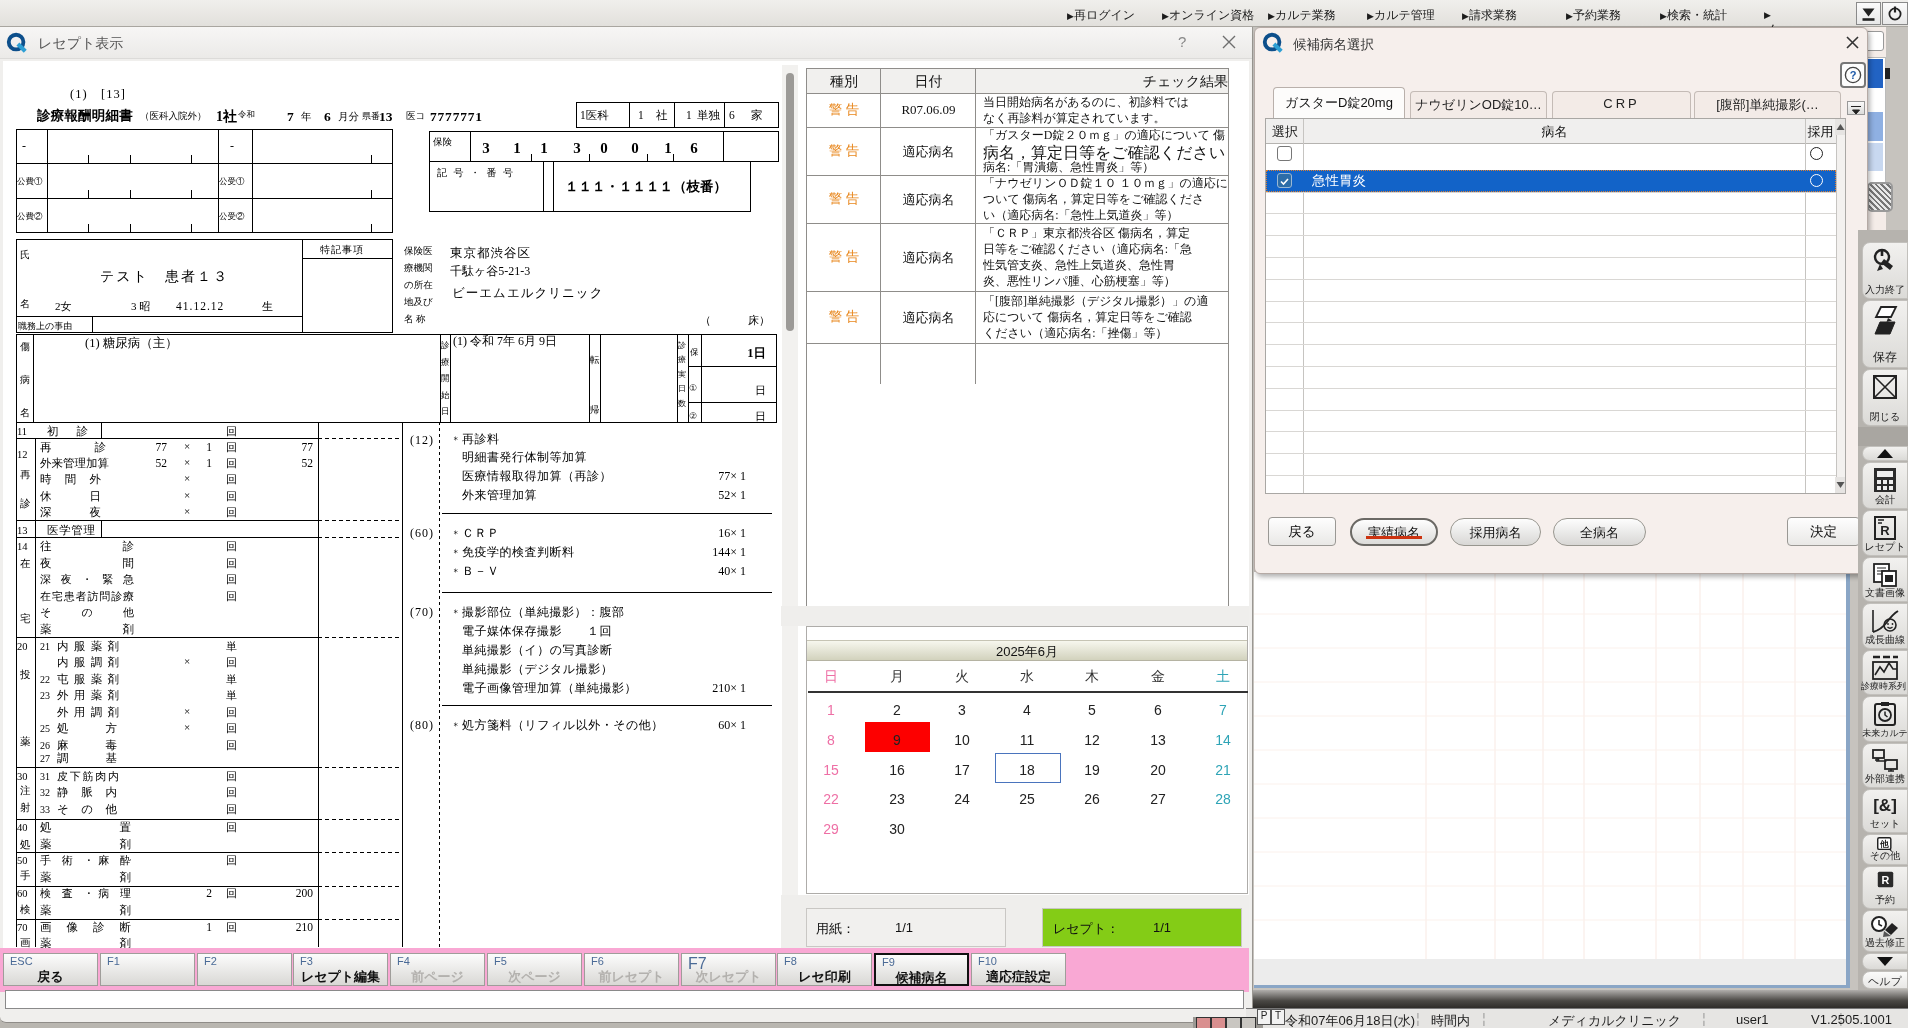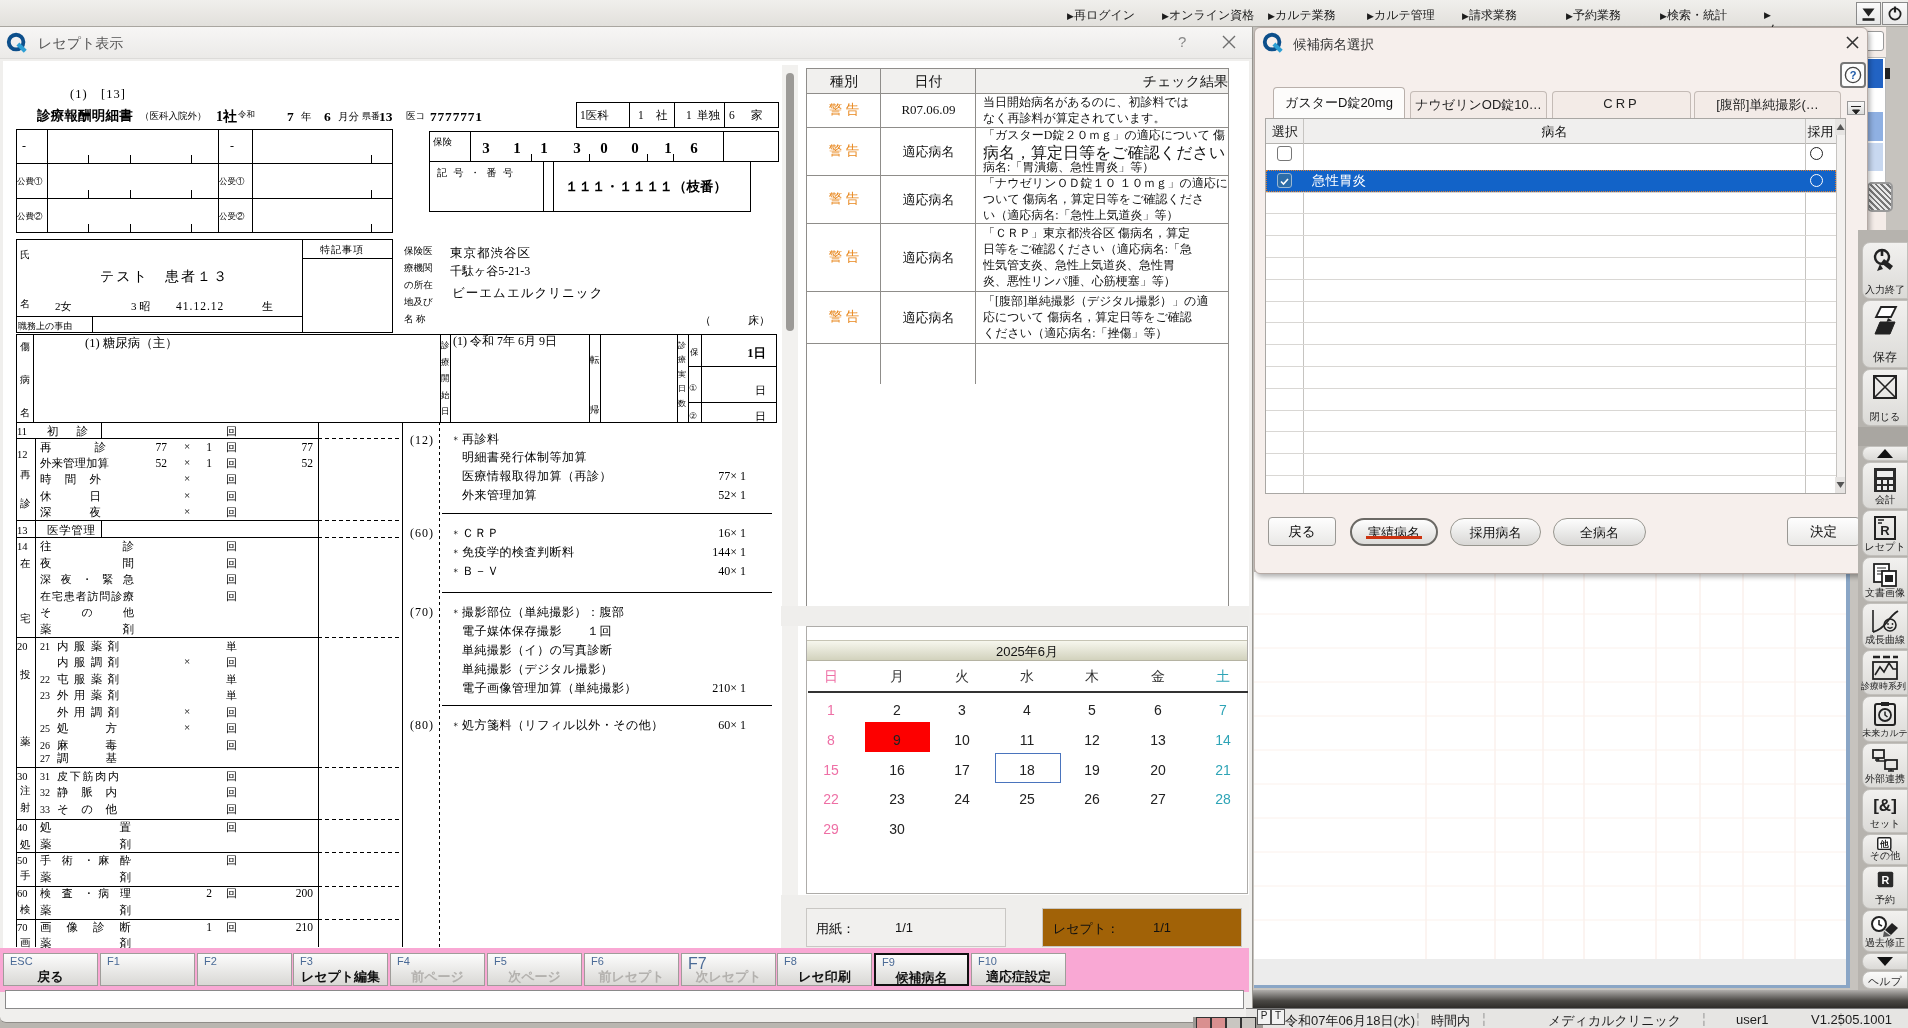--- a/index.html
+++ b/index.html
@@ -475,21 +475,21 @@
 <div class="abs" style="left:0px;top:194px;width:48px;text-align:center;font-size:14px;color:#ee6fa5;">29</div>
 <div class="abs" style="left:66px;top:194px;width:48px;text-align:center;font-size:14px;color:#222;">30</div>
 </div>
   <div class="abs" style="left:781px;top:579px;width:468px;height:20px;background:#efeeec;"></div>
 <div class="abs" style="left:781px;top:868px;width:468px;height:58px;background:#efeeec;"></div>
 
   <div class="abs" style="left:806px;top:881px;width:198px;height:37px;background:#f1f0ee;border:1px solid #c9c7c4;font-size:13px;color:#111;">
     <span class="abs" style="left:9px;top:11px;">用紙：</span>
       <span class="abs" style="left:88px;top:11px;">1/1</span>
   </div>
-  <div class="abs" style="left:1042px;top:881px;width:198px;height:37px;background:#a16207;border:1px solid #c9c7c4;font-size:13px;color:#111;">
+  <div class="abs" style="left:1042px;top:881px;width:198px;height:37px;background:#84cc16;border:1px solid #c9c7c4;font-size:13px;color:#111;">
     <span class="abs" style="left:10px;top:11px;">レセプト：</span>
       <span class="abs" style="left:110px;top:11px;">1/1</span>
   </div>
 
   <div class="abs" style="left:0;top:921px;width:1249px;height:44px;background:#f9a8d4;">
 <div class="abs" style="left:3px;top:5px;width:95px;height:33px;background:linear-gradient(#fcfcfc,#d9d8d5);border:1px solid #9f9d9a;box-sizing:border-box;">
 <span class="abs" style="left:6px;top:1px;font-size:11px;color:#4a6a96;">ESC</span>
 <span class="abs" style="left:0;top:14px;width:100%;text-align:center;font-size:13px;font-weight:bold;color:#111;">戻る</span>
 </div>
 <div class="abs" style="left:100px;top:5px;width:95px;height:33px;background:linear-gradient(#fcfcfc,#d9d8d5);border:1px solid #9f9d9a;box-sizing:border-box;">

